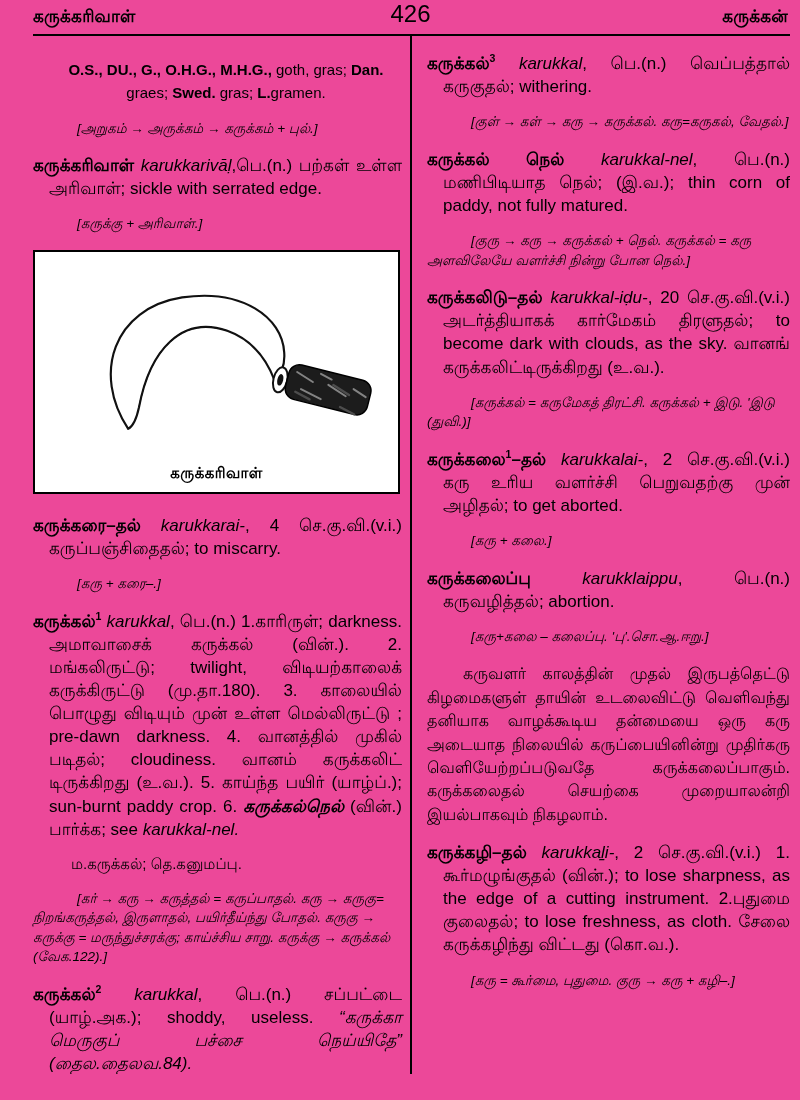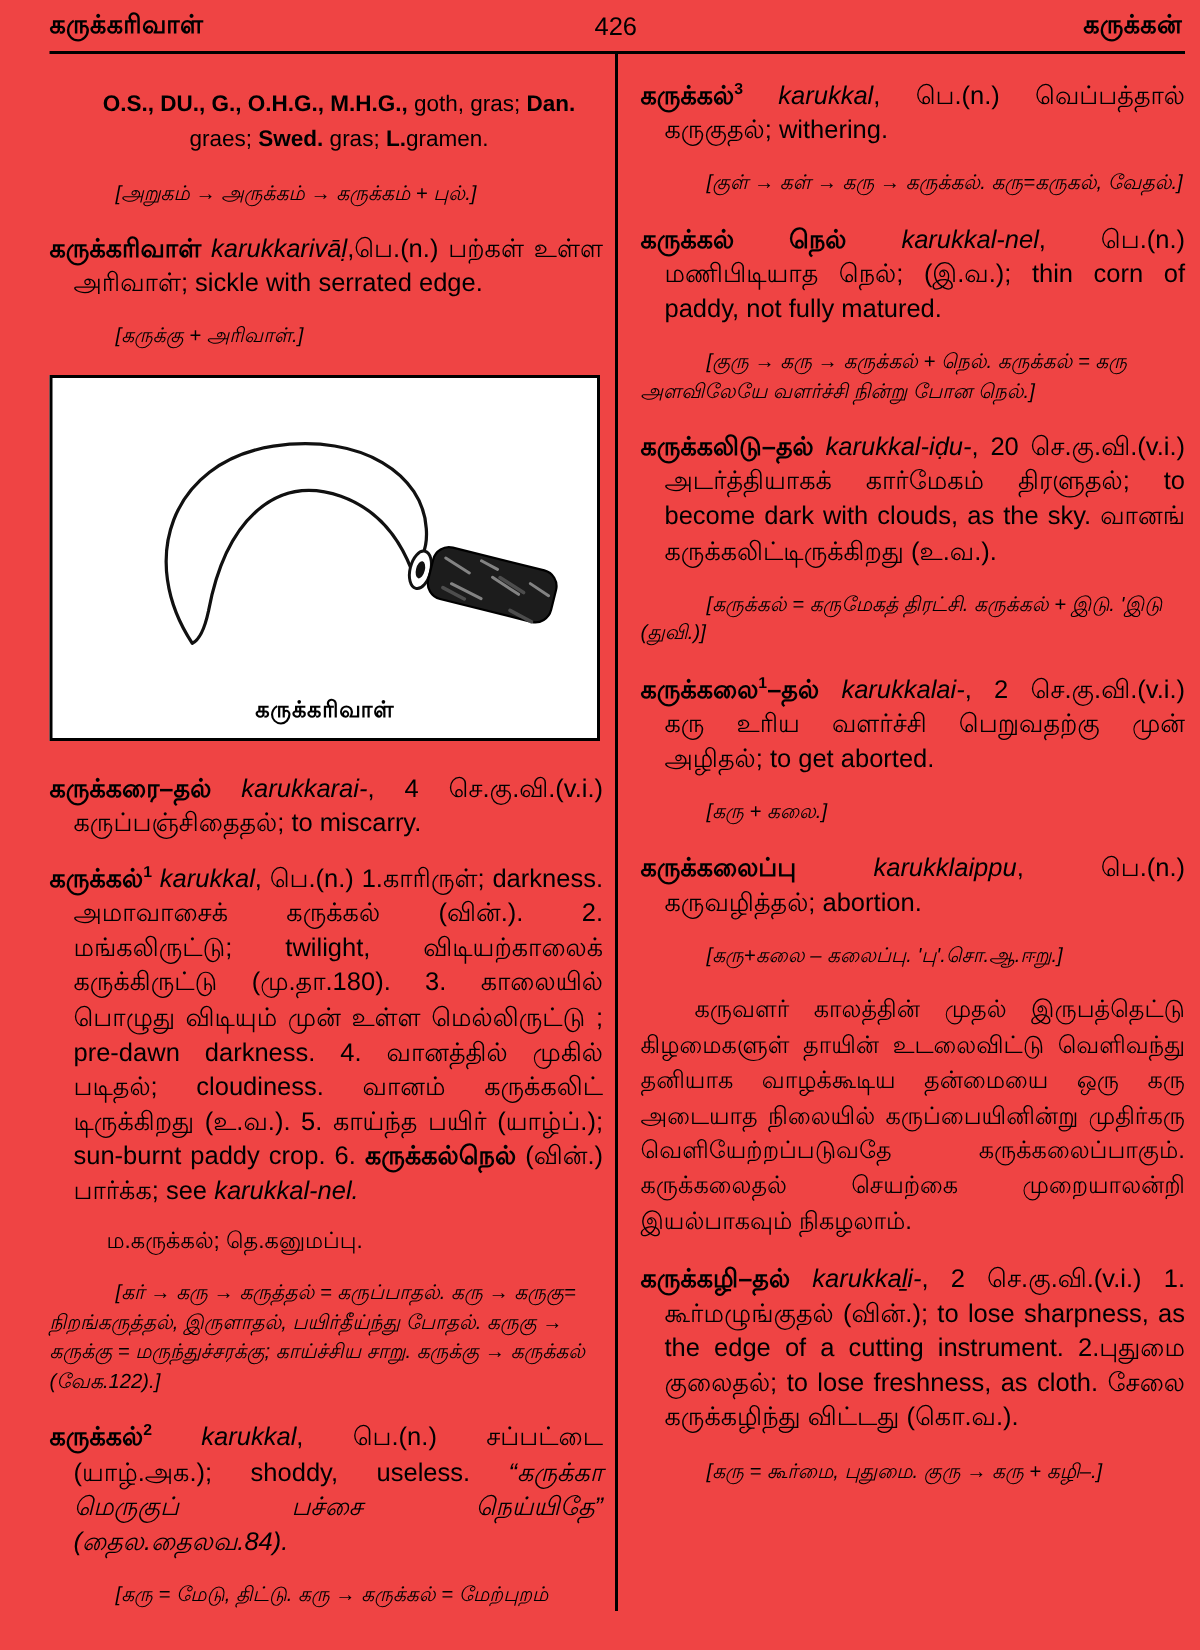--- a/index.html
+++ b/index.html
@@ -1,46 +1,46 @@
 <!DOCTYPE html>
 <html><head>
 <meta charset="utf-8">
 <style>
   html,body{margin:0;padding:0;background:#e8e8e8;}
   .page{
-    position:relative;width:800px;height:1100px;background:#ef4444;color:#000;
+    position:relative;width:800px;height:1100px;background:#ec4899;color:#000;
     font-family:"Liberation Sans", sans-serif;overflow:hidden;margin:0 auto;
   }
   
   .runhead{
     display:flex;align-items:flex-end;
     padding:20px 12px 6px 33px;height:34px;box-sizing:border-box;
   }
   .runhead .hw{flex:1;font-weight:700;font-size:17px;letter-spacing:.2px;}
-  .runhead .pageno{flex:1;text-align:center;font-size:17px;font-weight:400;margin-top:24px;}
+  .runhead .pageno{flex:1;text-align:center;font-size:24px;font-weight:400;margin-top:24px;}
   .runhead .hw.right{text-align:right;}
   .headrule{margin:0 10px 0 33px;border-top:2px solid #000;}
   
   .columns{display:flex;height:1038px;overflow:hidden;}
   .col{box-sizing:border-box;overflow:hidden;}
   .col-left{width:410px;padding:16px 8px 0 33px;}
   .col-right{flex:1;border-left:2px solid #000;padding:16px 10px 0 15px;}
   
   .latin{margin:6px 0 14px;padding-left:17px;font-size:15px;line-height:1.55;text-align:center;}
   .entry{margin:0 0 14px;padding-left:16px;text-indent:-16px;
          font-size:17px;line-height:1.36;text-align:justify;}
   .etym{margin:0 0 16px;font-size:13.5px;font-style:italic;line-height:1.45;
         text-indent:44px;text-align:left;}
   .cognate{margin:0 0 14px;padding-left:38px;font-weight:400;font-size:15px;}
   .para{margin:0 0 15px;font-size:16px;line-height:1.46;text-align:justify;text-indent:36px;}
   
   .sg-p{font-weight:400;font-style:normal;}
   .sg-b{font-weight:700;font-style:normal;}
   .sg-i{font-style:italic;font-weight:400;}
-  .sg-bi{font-weight:700;margin-top:38px;}
+  .sg-bi{font-weight:700;font-style:italic;margin-top:38px;}
   .sg-sup{font-weight:700;font-size:.62em;vertical-align:super;line-height:0;}
   
   .figure{position:relative;border:2px solid #000;height:240px;margin:4px 2px 20px 0;background:#fff;}
   .figure svg{position:absolute;left:0;top:0;width:100%;height:100%;}
   .figcaption{position:absolute;left:0;right:0;bottom:8px;text-align:center;
               font-weight:700;font-size:15px;letter-spacing:.5px;}
 </style>
 </head>
 <body>
 
@@ -82,20 +82,21 @@
           <g transform="rotate(14 258 128)">
             <rect x="257" y="110" width="86" height="36" rx="11" fill="#1c1c1c" stroke="#000" stroke-width="1.5"></rect>
             <path d="M 265 118 l 18 6 m -10 10 l 22 5 m 4 -16 l 20 7 m 6 -9 l 14 5 m -50 -12 l 12 3" stroke="#d8d8d8" stroke-width="2" stroke-linecap="round" fill="none" opacity="0.55"></path>
             <path d="M 268 138 l 16 4 m 20 -20 l 18 6 m -6 14 l 16 4" stroke="#5a5a5a" stroke-width="2.4" stroke-linecap="round" fill="none" opacity="0.8"></path>
           </g>
         </svg>
         <div class="figcaption">கருக்கரிவாள்</div>
       </div>
 
       <p class="entry"><span class="sg-b">கருக்கரை–தல்</span><span class="sg-p"> </span><span class="sg-i">karukkarai-</span><span class="sg-p">, 4 செ.கு.வி.(v.i.) கருப்பஞ்சிதைதல்; to miscarry.</span></p>
+      <p class="etym">[கரு + கரை–.]</p>
       <p class="entry"><span class="sg-b">கருக்கல்</span><span class="sg-sup">1</span><span class="sg-p"> </span><span class="sg-i">karukkal</span><span class="sg-p">, பெ.(n.) 1.காரிருள்; darkness. அமாவாசைக் கருக்கல் (வின்.). 2. மங்கலிருட்டு; twilight, விடியற்காலைக் கருக்கிருட்டு (மு.தா.180). 3. காலையில் பொழுது விடியும் முன் உள்ள மெல்லிருட்டு ; pre-dawn darkness. 4. வானத்தில் முகில் படிதல்; cloudiness. வானம் கருக்கலிட் டிருக்கிறது (உ.வ.). 5. காய்ந்த பயிர் (யாழ்ப்.); sun-burnt paddy crop. 6. </span><span class="sg-bi">கருக்கல்நெல்</span><span class="sg-p"> (வின்.) பார்க்க; see </span><span class="sg-i">karukkal-nel.</span></p>
       <p class="cognate">ம.கருக்கல்; தெ.கனுமப்பு.</p>
       <p class="etym">[கர் → கரு → கருத்தல் = கருப்பாதல். கரு → கருகு= நிறங்கருத்தல், இருளாதல், பயிர்தீய்ந்து போதல். கருகு → கருக்கு = மருந்துச்சரக்கு; காய்ச்சிய சாறு. கருக்கு → கருக்கல் (வேக.122).]</p>
       <p class="entry"><span class="sg-b">கருக்கல்</span><span class="sg-sup">2</span><span class="sg-p"> </span><span class="sg-i">karukkal</span><span class="sg-p">, பெ.(n.)  சப்பட்டை (யாழ்.அக.); shoddy, useless. </span><span class="sg-i">“கருக்கா மெருகுப் பச்சை நெய்யிதே” (தைல.தைலவ.84).</span></p>
       <p class="etym">[கரு = மேடு, திட்டு. கரு → கருக்கல் = மேற்புறம் திட்டானது.]</p>
     </div>
 
     <div class="col col-right">
       <p class="entry"><span class="sg-b">கருக்கல்</span><span class="sg-sup">3</span><span class="sg-p"> </span><span class="sg-i">karukkal</span><span class="sg-p">, பெ.(n.) வெப்பத்தால் கருகுதல்; withering.</span></p>
       <p class="etym">[குள் → கள் → கரு → கருக்கல். கரு=கருகல், வேதல்.]</p>

